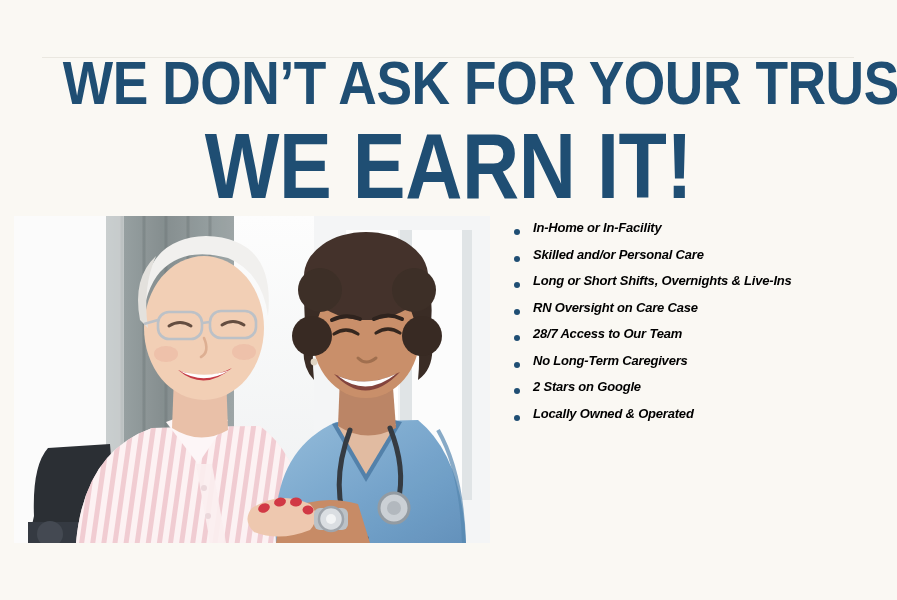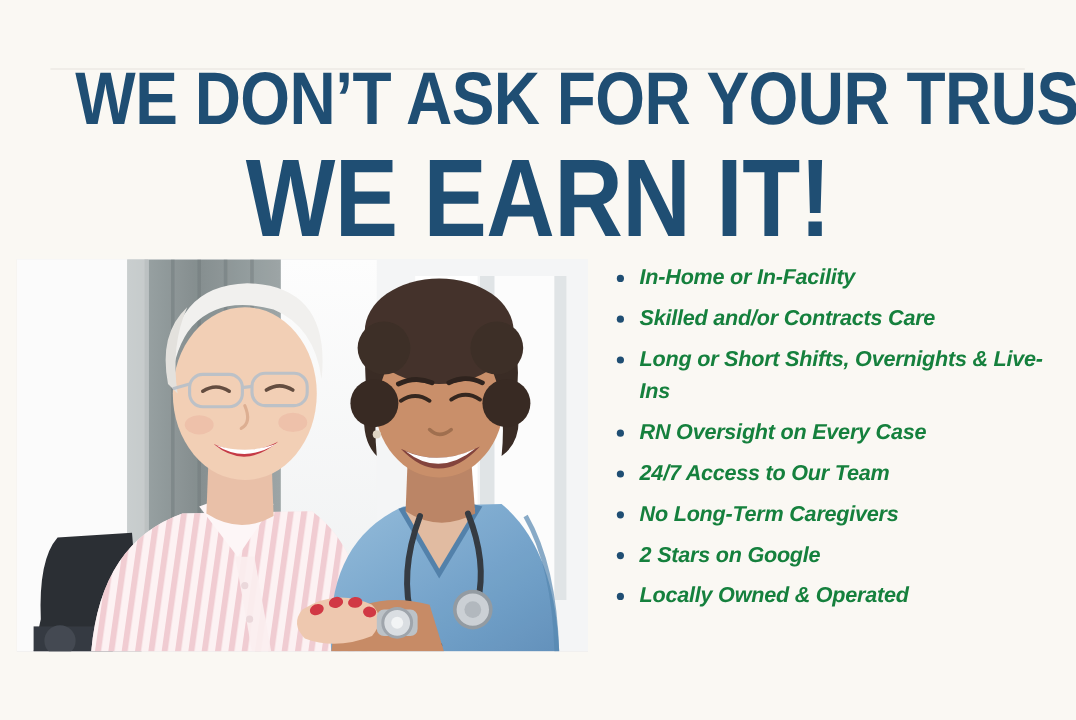--- a/index.html
+++ b/index.html
@@ -67,25 +67,25 @@
   .bullets {
     position:absolute;
     left:508px; top:218px;
     width:380px;
     list-style:none;
   }
   .bullets li {
     position:relative;
     padding-left:25px;
     margin-bottom:7px;
-    color:#15803d;
+    color:#000000;
     font-family:"Liberation Sans", sans-serif;
     font-weight:bold;
     font-style:italic;
-    font-size:18px;
+    font-size:13px;
     line-height:1.5;
     letter-spacing:-0.2px;
   }
   .bullets li::before {
     content:"";
     position:absolute;
     left:6px; top:11px;
     width:6px; height:6px;
     border-radius:50%;
     background:#1f4e73;
@@ -243,22 +243,22 @@
 
         <path d="M150 188 Q178 168 206 180 Q218 190 208 204 Q180 216 154 208 Q142 200 150 188 Z" fill="#c4855e" opacity="0.0"></path>
 
         <rect x="0" y="0" width="476" height="327" fill="#ffffff" opacity="0.05"></rect>
       </g>
     </svg>
   </div>
 
   <ul class="bullets">
     <li>In-Home or In-Facility</li>
-    <li>Skilled and/or Contracts Care</li>
+    <li>Skilled and/or Personal Care</li>
     <li>Long or Short Shifts, Overnights &amp; Live-Ins</li>
-    <li>RN Oversight on Every Case</li>
-    <li>24/7 Access to Our Team</li>
+    <li>RN Oversight on Care Case</li>
+    <li>28/7 Access to Our Team</li>
     <li>No Long-Term Caregivers</li>
     <li>2 Stars on Google</li>
     <li>Locally Owned &amp; Operated</li>
   </ul>
 
 </div>
 
 </body></html>

